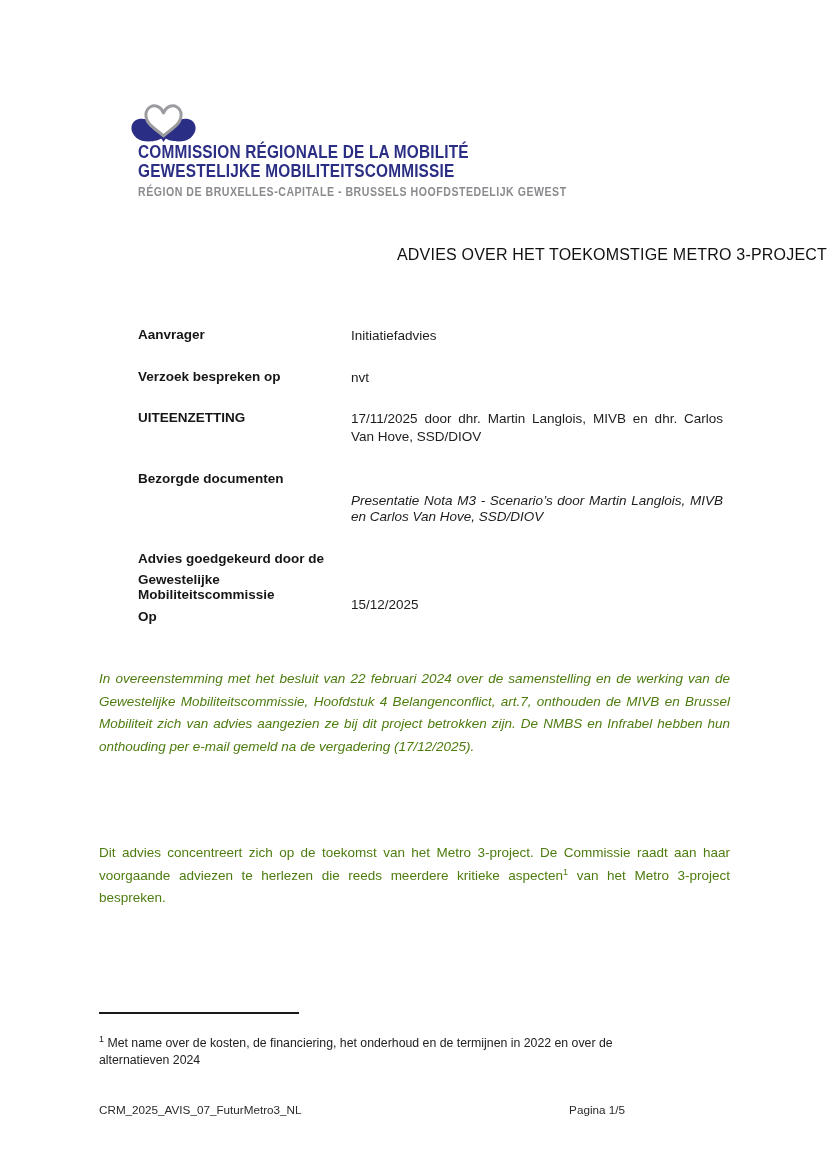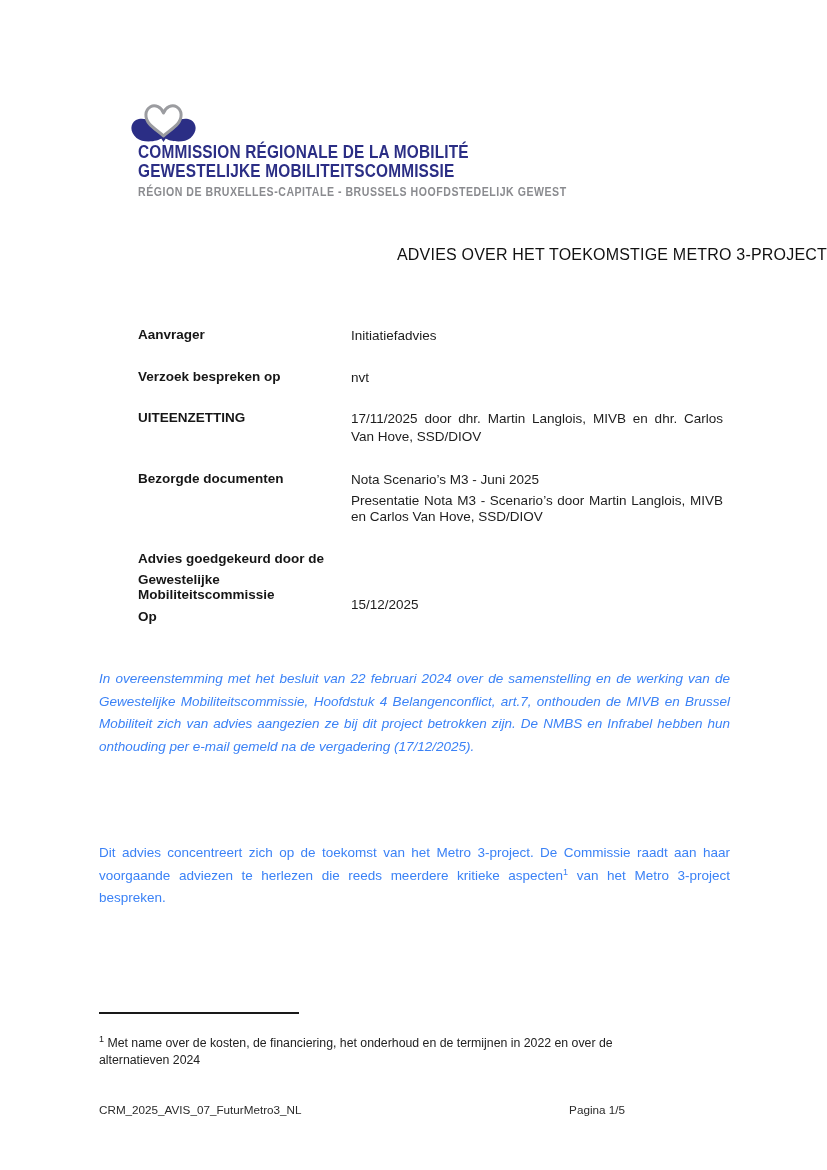--- a/index.html
+++ b/index.html
@@ -21,25 +21,25 @@
   .logo-sub { font-weight: bold; font-size: 12px; line-height: 14px; color: #8a8b8f; letter-spacing: 0.6px; margin-top: 4px; }
 
   
   .doc-title { position: absolute; left: 0; top: 246px; width: 827px; text-align: right;
     font-size: 16px; font-weight: normal; color: #111; letter-spacing: 0.2px; }
 
   
   .lbl { position: absolute; left: 138px; width: 212px; font-size: 13.5px; font-weight: bold; line-height: 15px; color: #161616; }
   .val { position: absolute; left: 351px; width: 372px; font-size: 13.5px; line-height: 17.5px; color: #1d1d1d; }
   .val.justify { text-align: justify; }
-  .val.compact { line-height: 16.2px; }
+  .val.compact { line-height: 16.2px; font-style: italic; }
 
   
   .para { position: absolute; left: 99px; width: 631px; font-size: 13.5px; line-height: 22.6px;
-    text-align: justify; color: #3b82f6; }
+    text-align: justify; color: #4d7c0f; }
   .italic { font-style: italic; }
   sup.fnref { font-size: 9px; vertical-align: super; line-height: 0; }
 
   
   .footnote-rule { position: absolute; left: 99px; top: 1012px; width: 200px; border-top: 2px solid #191919; }
   .footnote { position: absolute; left: 99px; top: 1035px; width: 585px; font-size: 12.3px; line-height: 17px; color: #222; }
 
   
   .footer-left { position: absolute; left: 99px; top: 1103px; font-size: 11.7px; color: #2a2a2a; }
   .footer-right { position: absolute; right: 100px; top: 1103px; font-size: 11.7px; color: #2a2a2a; text-align: center; }
@@ -72,21 +72,20 @@
   <div class="lbl" style="top:327px">Aanvrager</div>
   <div class="val" style="top:327px">Initiatiefadvies</div>
 
   <div class="lbl" style="top:369px">Verzoek bespreken op</div>
   <div class="val" style="top:369px">nvt</div>
 
   <div class="lbl" style="top:410px">UITEENZETTING</div>
   <div class="val justify" style="top:410px">17/11/2025 door dhr. Martin Langlois, MIVB en dhr. Carlos Van Hove, SSD/DIOV</div>
 
   <div class="lbl" style="top:471px">Bezorgde documenten</div>
-  <div class="val" style="top:471px">Nota Scenario’s M3 - Juni 2025</div>
   <div class="val justify compact" style="top:493px">Presentatie Nota M3 - Scenario’s door Martin Langlois, MIVB en Carlos Van Hove, SSD/DIOV</div>
 
   <div class="lbl" style="top:551px; width:250px">Advies goedgekeurd door de</div>
   <div class="lbl" style="top:572px">Gewestelijke Mobiliteitscommissie</div>
   <div class="lbl" style="top:609px">Op</div>
   <div class="val" style="top:596px">15/12/2025</div>
 
   <p class="para italic" style="top:668px">In overeenstemming met het besluit van 22 februari 2024 over de samenstelling en de werking van de Gewestelijke Mobiliteitscommissie, Hoofdstuk 4 Belangenconflict, art.7, onthouden de MIVB en Brussel Mobiliteit zich van advies aangezien ze bij dit project betrokken zijn. De NMBS en Infrabel hebben hun onthouding per e-mail gemeld na de vergadering (17/12/2025).</p>
 
 

